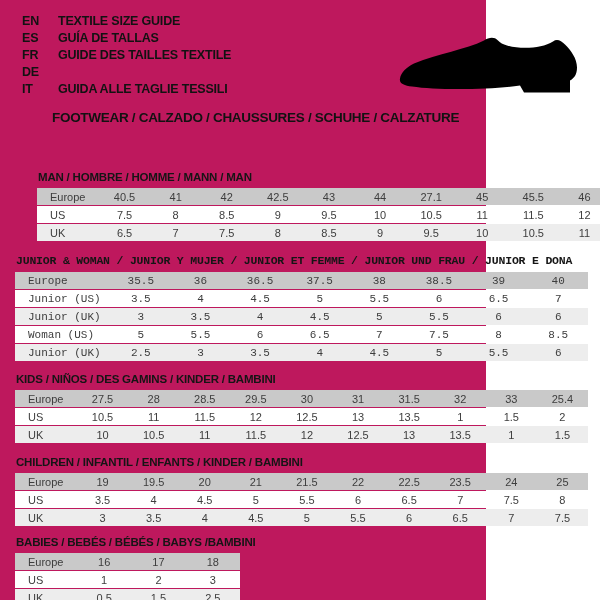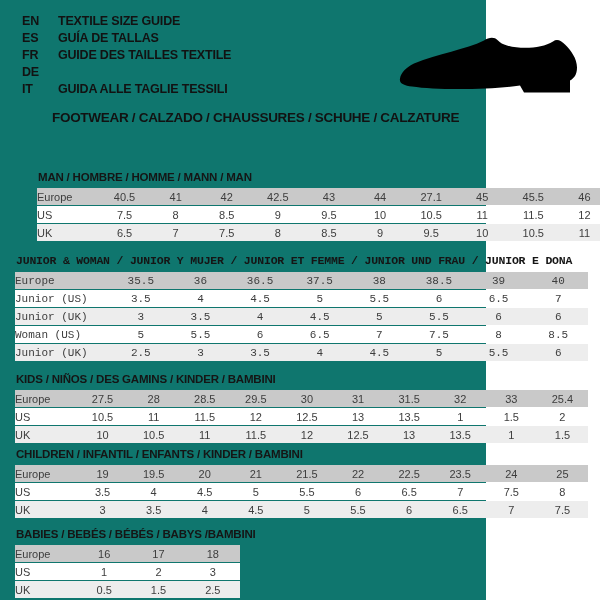--- a/index.html
+++ b/index.html
@@ -3,21 +3,21 @@
 <meta charset="utf-8">
 <style>
   * { box-sizing: border-box; }
   html, body { margin: 0; padding: 0; }
   body {
     width: 600px; height: 600px;
     background: #ffffff;
     font-family: "Liberation Sans", sans-serif;
     overflow: hidden;
   }
-  .page { position: relative; width: 486px; height: 600px; background: #0f766e; }
+  .page { position: relative; width: 486px; height: 600px; background: #be185d; }
 
   
   .header { position: relative; height: 126px; }
   .lang-list { position: absolute; top: 12px; left: 22px; }
   .lang-row { display: flex; height: 17px; align-items: center; }
   .lang-code, .lang-label {
     font-weight: bold; font-size: 12.5px; color: #121212;
     letter-spacing: -0.2px; white-space: nowrap;
   }
   .lang-code { width: 36px; }
@@ -32,36 +32,36 @@
   
   .tables { padding-left: 15px; }
   .size-section .section-title {
     margin: 0 0 4px 1px;
     font-size: 11.5px; font-weight: bold; color: #151515;
     letter-spacing: -0.2px; white-space: nowrap;
   }
   .sec-man          { margin-top: 45px; margin-left: 22px; }
   .sec-junior-woman { margin-top: 12px; font-family: Liberation Mono, monospace; }
   .sec-kids         { margin-top: 11px; }
-  .sec-children     { margin-top: 4px;  }
+  .sec-children     { margin-top: 12px;  }
   .sec-babies       { margin-top: 9px;  }
 
   table.size-table {
     border-collapse: separate; border-spacing: 0 1px;
     table-layout: fixed; width: 573px;
     font-size: 11px; color: var(--table-text, #3d3d3d);
   }
   table.size-table.narrow { width: 225px; }
   table.size-table col.label-col { width: 62px; }
   table.size-table.wide-label col.label-col { width: 96px; }
   .size-table td {
     height: 17px; padding: 0; text-align: center; vertical-align: middle;
     white-space: nowrap; overflow: hidden;
   }
-  .size-table td.lbl { text-align: left; padding-left: 0; }
+  .size-table td.lbl { text-align: left; padding-left: 13px; }
   tr.row-head  td { background: var(--row-header-bg, #c9c9c9); }
   tr.row-shade td { background: var(--row-alt-bg, #ededed); }
   tr.row-light td { background: var(--row-white-bg, #ffffff); }
 </style>
 </head>
 <body>
 
 <div class="page">
   <div class="header">
     <div class="lang-list" id="langList">

